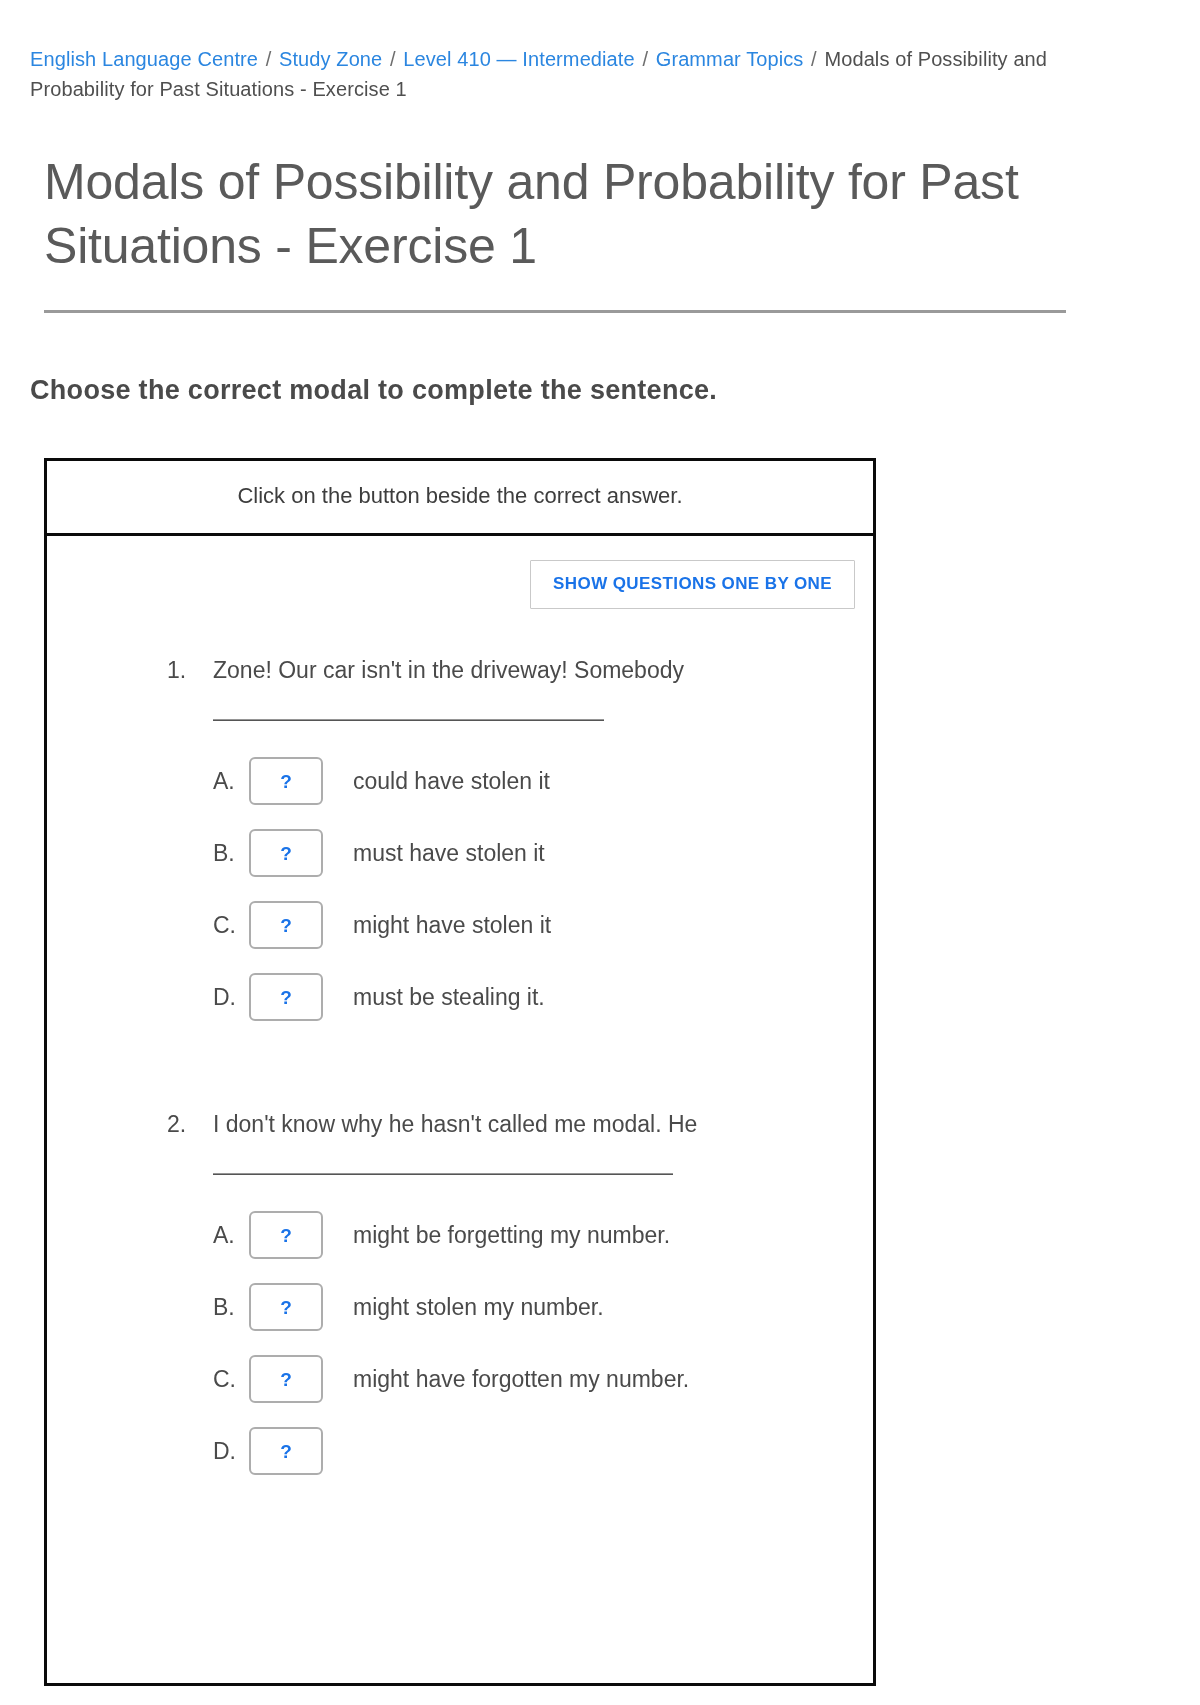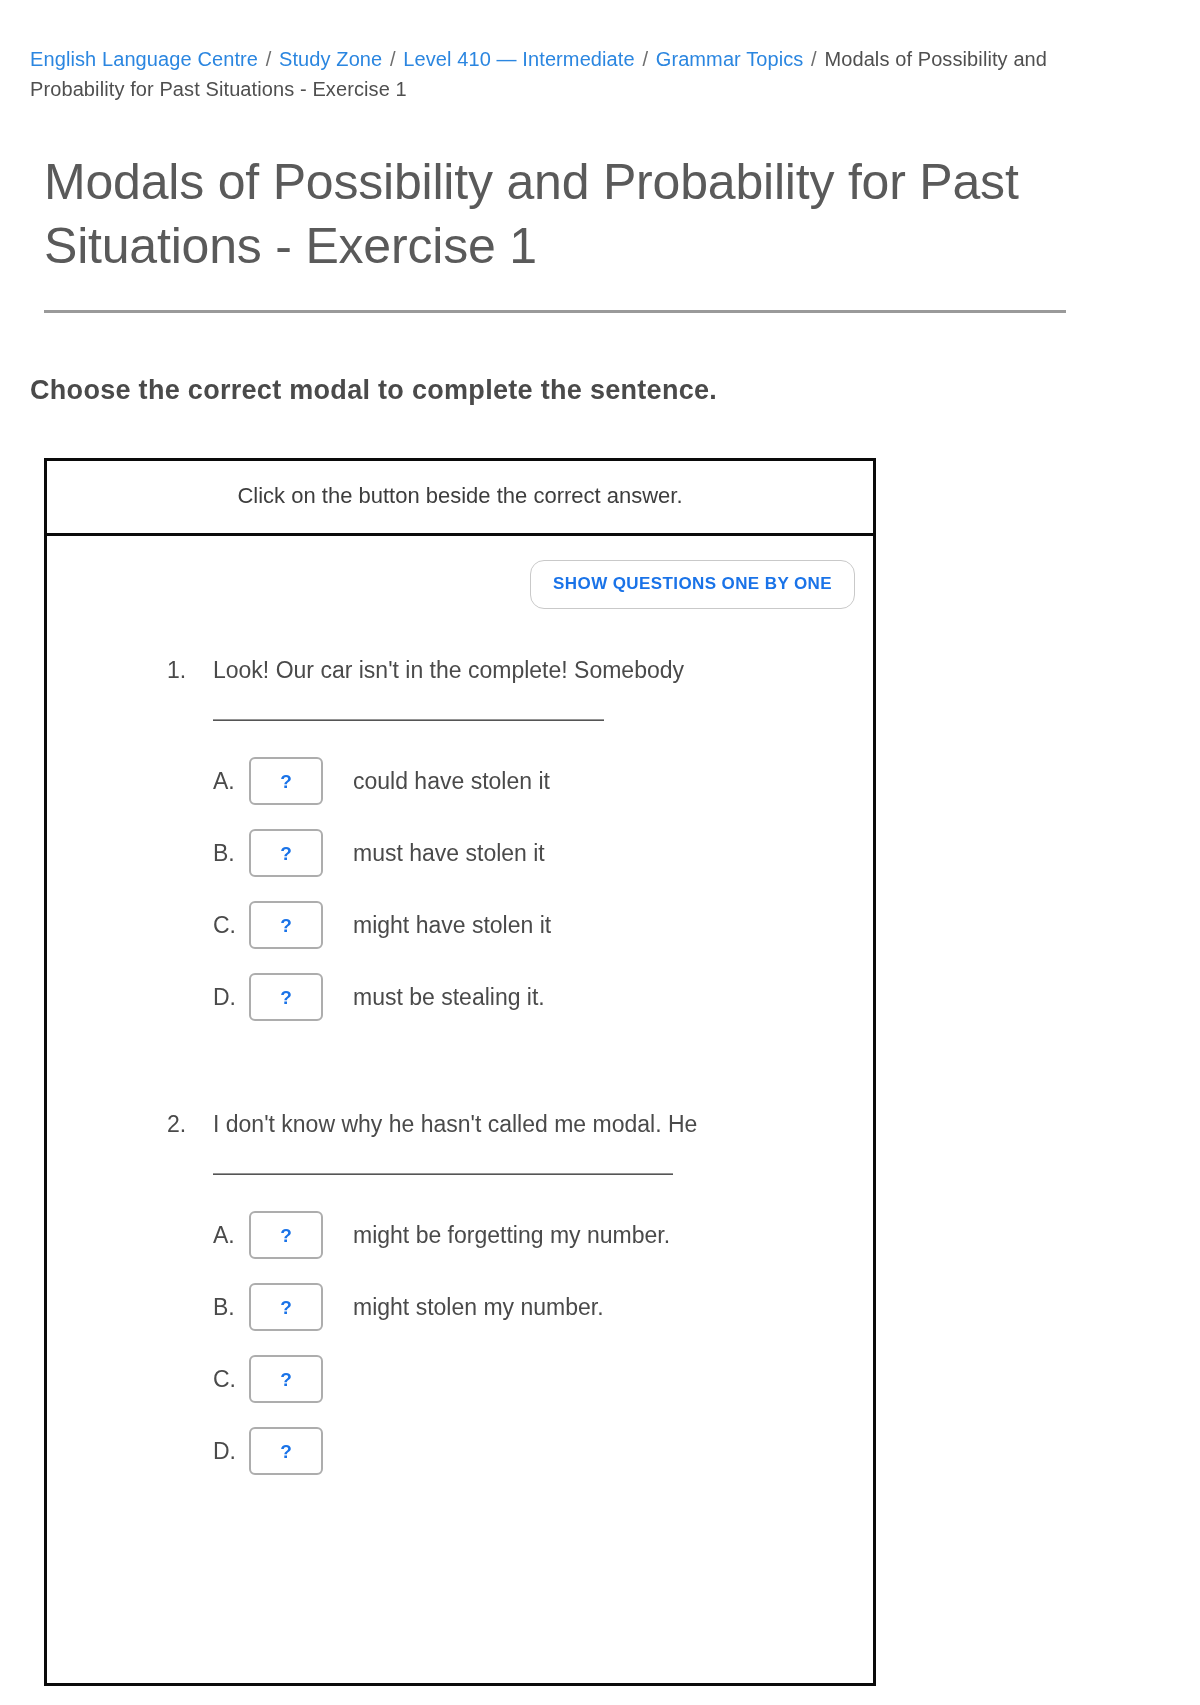--- a/index.html
+++ b/index.html
@@ -93,21 +93,21 @@
     min-height: 1150px;
   }
 
   .toolbar {
     display: flex;
     justify-content: flex-end;
     padding: 0 18px 0 0;
   }
   .show-btn {
     border: 1px solid #c9c9c9;
-    border-radius: 14px;
+    border-radius: 1px;
     background: #ffffff;
     color: #1a73e8;
     font-size: 17px;
     font-weight: bold;
     letter-spacing: 0.4px;
     padding: 13px 22px 14px 22px;
     cursor: pointer;
     font-family: "Liberation Sans", sans-serif;
     white-space: nowrap;
   }
@@ -205,21 +205,21 @@
     <div class="quiz-box">
 
       <div class="toolbar">
         <button class="show-btn">SHOW QUESTIONS ONE BY ONE</button>
       </div>
 
       <div class="questions" id="question-list">
           <div class="question">
             <div class="q-head">
               <div class="q-num">1.</div>
-              <div class="q-text">Look! Our car isn't in the complete! Somebody</div>
+              <div class="q-text">Zone! Our car isn't in the driveway! Somebody</div>
             </div>
             <div class="q-blank">—————————————————</div>
             <div class="options">
               <div class="option">
                 <span class="opt-letter">A.</span>
                 <button class="opt-btn">?</button>
                 <span class="opt-text">could have stolen it</span>
               </div>
               <div class="option">
                 <span class="opt-letter">B.</span>
@@ -251,20 +251,21 @@
                 <span class="opt-text">might be forgetting my number.</span>
               </div>
               <div class="option">
                 <span class="opt-letter">B.</span>
                 <button class="opt-btn">?</button>
                 <span class="opt-text">might stolen my number.</span>
               </div>
               <div class="option">
                 <span class="opt-letter">C.</span>
                 <button class="opt-btn">?</button>
+                <span class="opt-text">might have forgotten my number.</span>
               </div>
               <div class="option">
                 <span class="opt-letter">D.</span>
                 <button class="opt-btn">?</button>
               </div>
             </div>
           </div>
         </div>
 
     </div>

